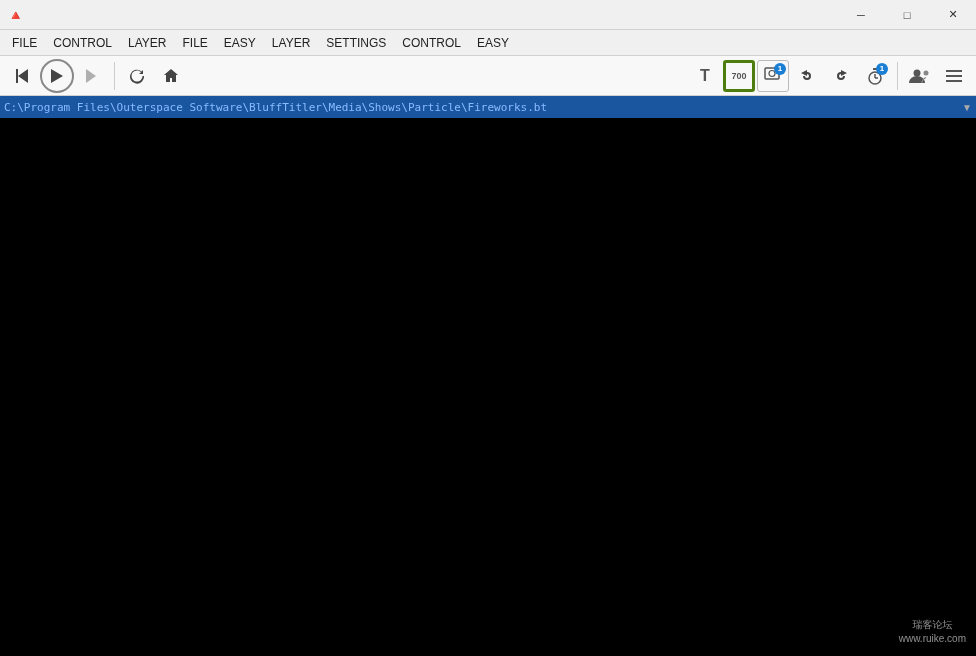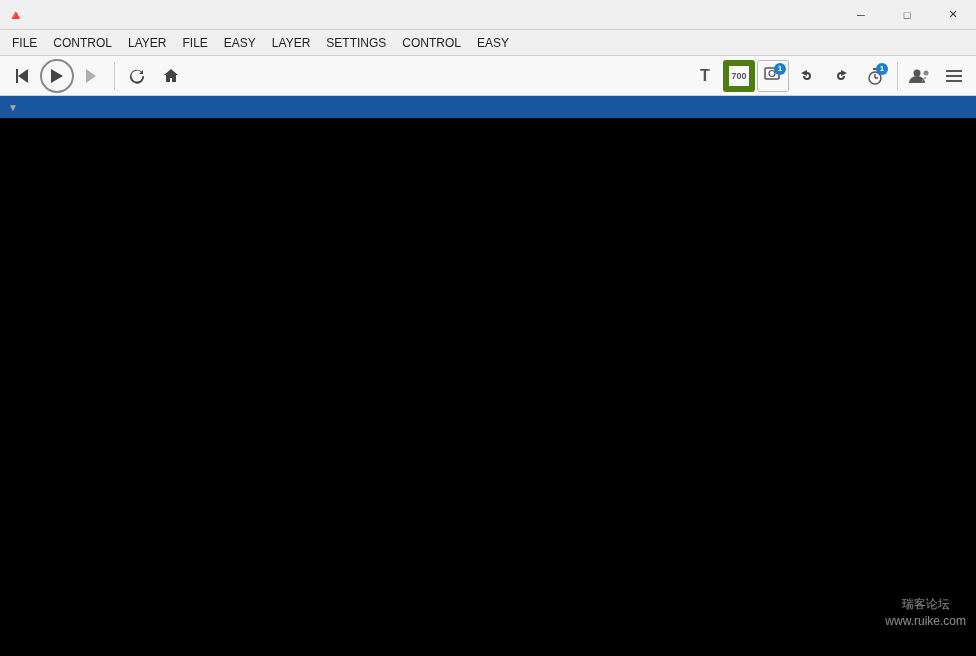--- a/index.html
+++ b/index.html
@@ -154,24 +154,24 @@
 
     #main-content {
       display: flex;
       flex-direction: column;
       height: calc(656px - 30px - 26px - 40px - 22px);
     }
 
     
     #watermark {
       position: fixed;
-      bottom: 26px;
+      bottom: 10px;
       right: 10px;
       color: rgba(255,255,255,0.55);
-      font-size: 12px;
+      font-size: 10px;
       font-family: Arial, sans-serif;
       text-align: center;
       line-height: 1.4;
       pointer-events: none;
     }
   </style>
 </head>
 <body>
 
 <div id="title-bar">
@@ -227,21 +227,21 @@
     <svg width="16" height="16" viewBox="0 0 16 16">
       <path d="M8 1L1 7h2v7h4v-4h2v4h4V7h2z" fill="#444"></path>
     </svg>
   </div>
 
   <div class="tb-spacer"></div>
 
   <div class="tb-btn" title="Text" style="font-size:16px; font-weight:bold; color:#555;">
     <span>T</span>
   </div>
-  <div class="tb-btn" title="Media" style="font-size:9px; font-weight:bold; color:#555; border:6px solid #4d7c0f;">
+  <div class="tb-btn" title="Media" style="font-size:9px; font-weight:bold; color:#555; border:3px solid #4d7c0f;">
     <span>700</span>
   </div>
   <div class="tb-btn" title="Render" style="border:1px solid #bbb;">
     <span>
       <svg width="18" height="16" viewBox="0 0 18 16">
         <rect x="1" y="2" width="14" height="11" rx="1" fill="none" stroke="#555" stroke-width="1.5"></rect>
         <circle cx="8" cy="7.5" r="3" fill="none" stroke="#555" stroke-width="1.2"></circle>
         <rect x="13" y="2" width="4" height="3" rx="0.5" fill="#555"></rect>
       </svg>
     </span>
@@ -281,20 +281,21 @@
   <div class="tb-btn" title="Menu">
     <svg width="16" height="14" viewBox="0 0 16 14">
       <rect x="0" y="1" width="16" height="2" fill="#555"></rect>
       <rect x="0" y="6" width="16" height="2" fill="#555"></rect>
       <rect x="0" y="11" width="16" height="2" fill="#555"></rect>
     </svg>
   </div>
 </div>
 
 <div id="address-bar">
+  <span id="address-text">C:\Program Files\Outerspace Software\BluffTitler\Media\Shows\Particle\Fireworks.bt</span>
   <span id="address-dropdown" style="color:#aaa; font-size:10px; margin-left:4px;">▼</span>
 </div>
 
 <div id="main-content">
   <div id="canvas-area" style="background:#000; flex:1; width:100%; height:100%;"></div>
 </div>
 
 <div id="watermark">
   <div>瑞客论坛</div>
   <div>www.ruike.com</div>

